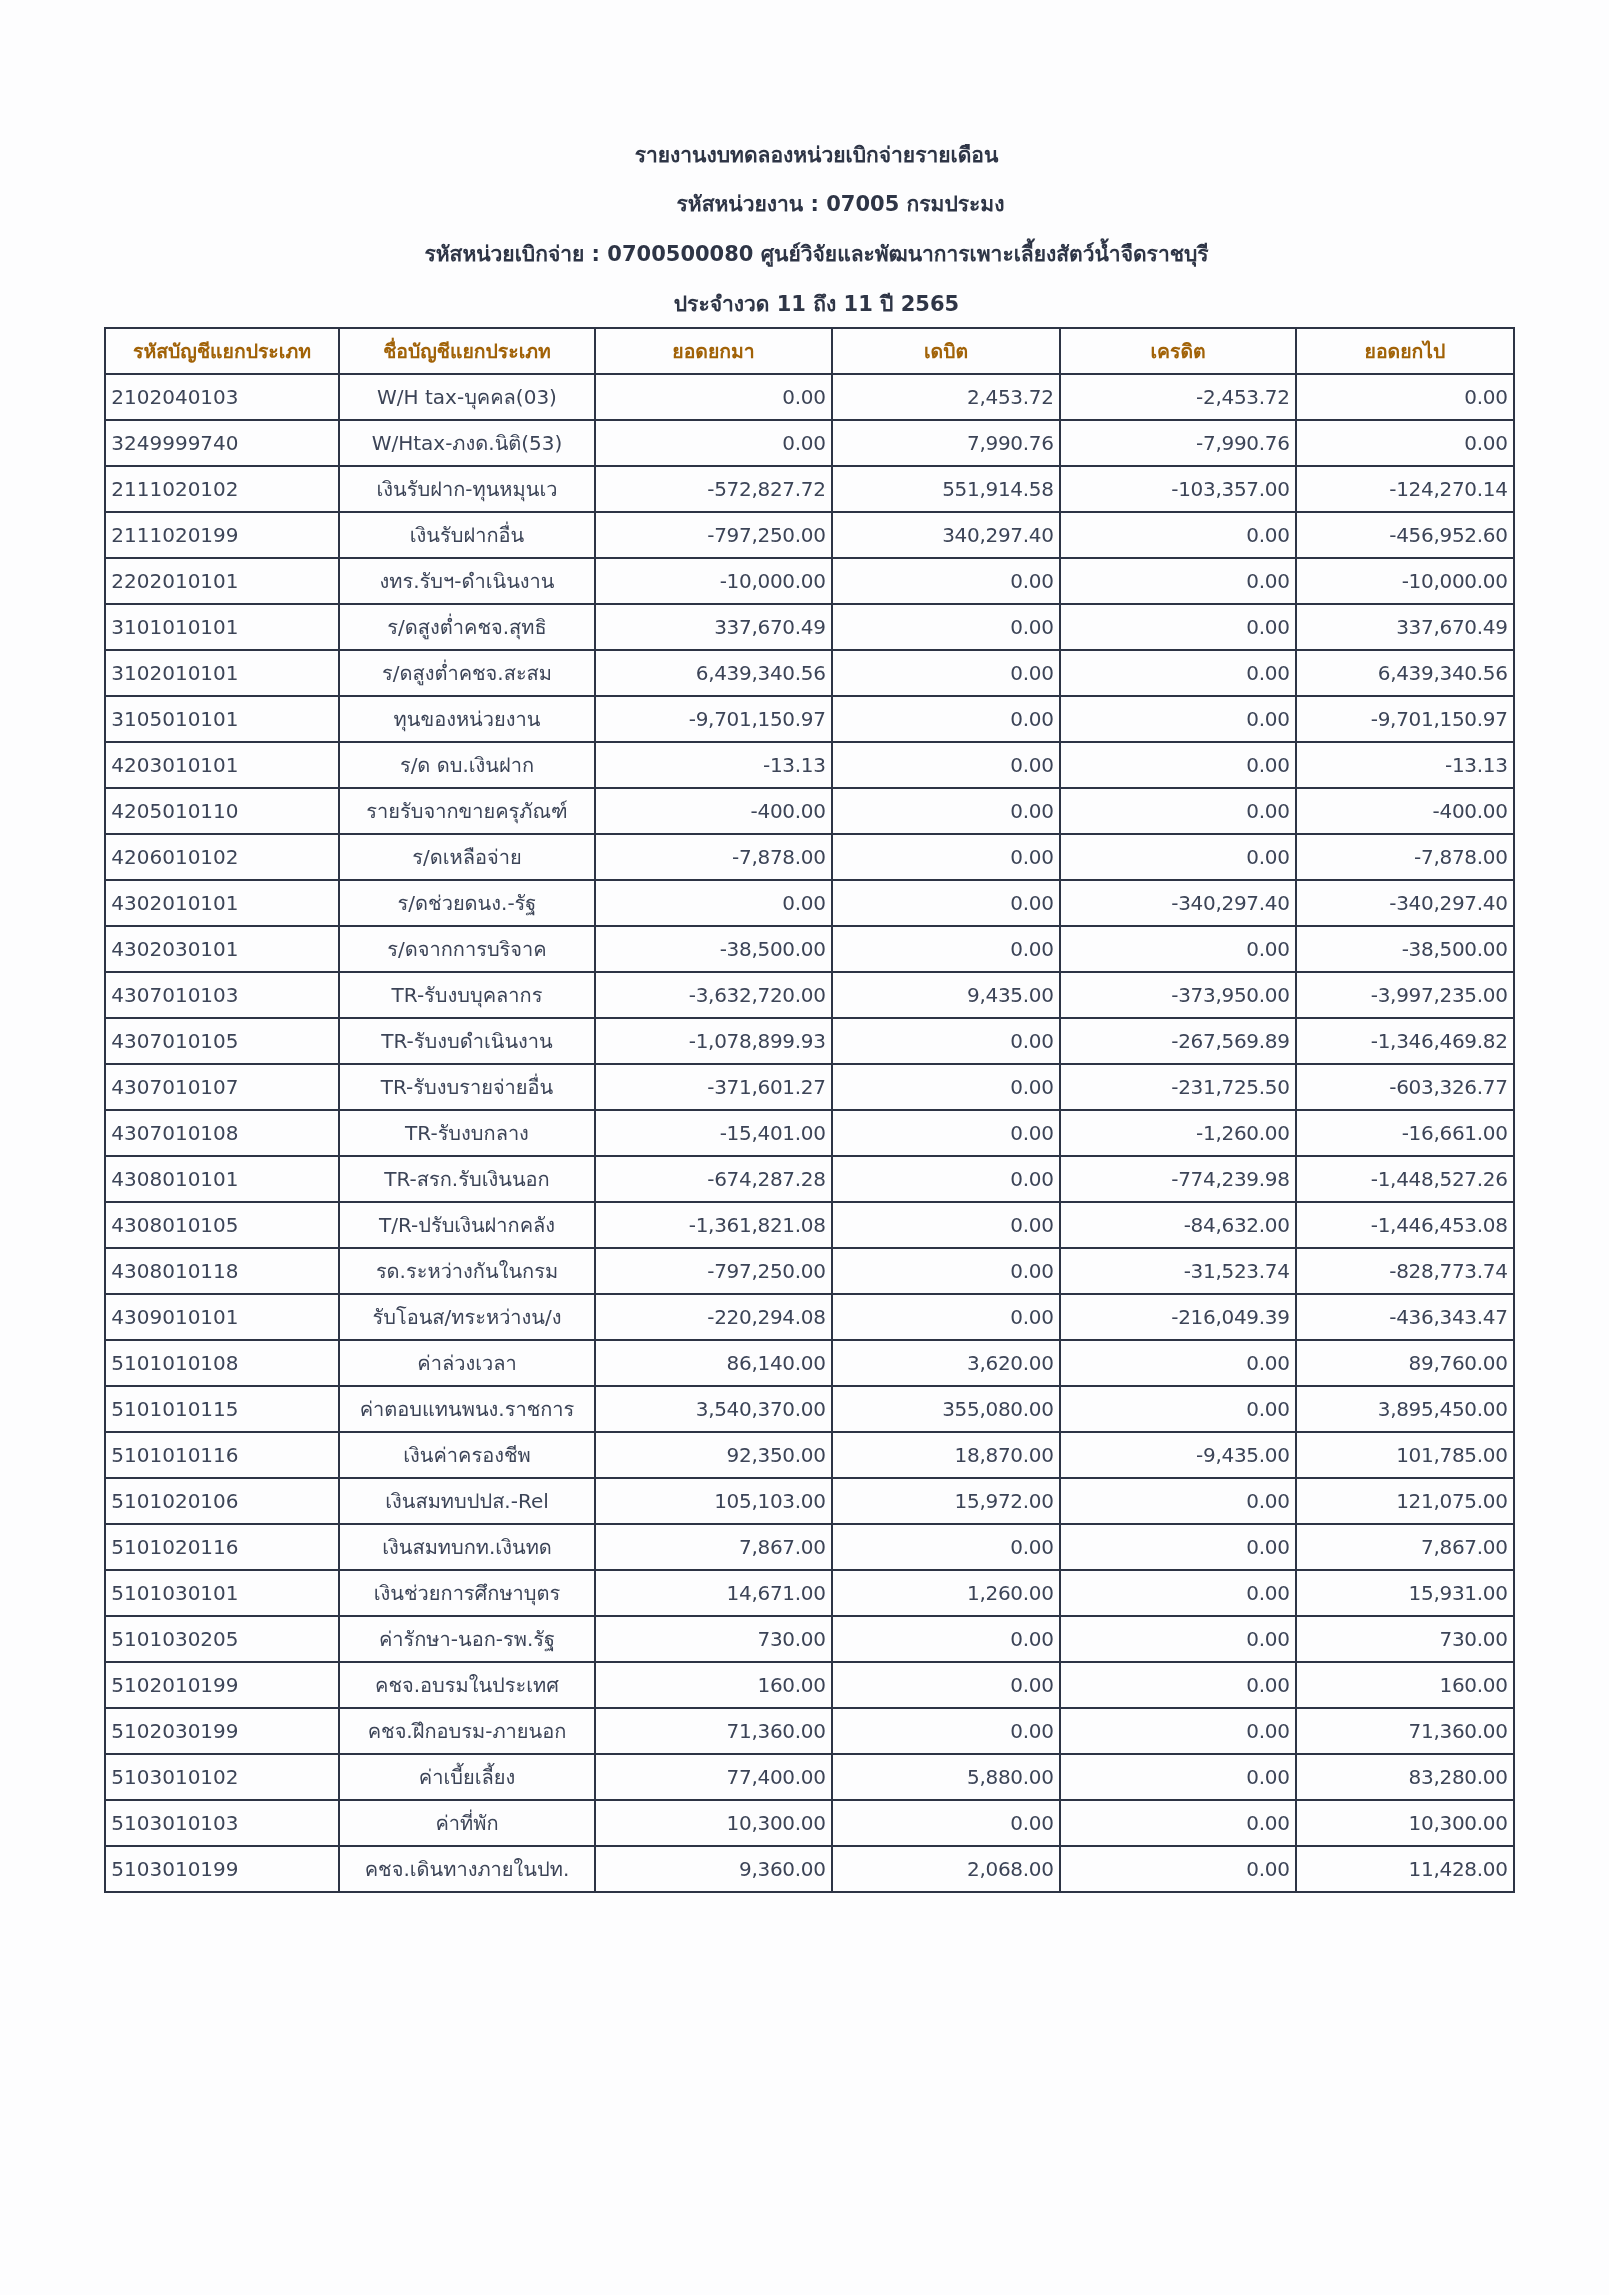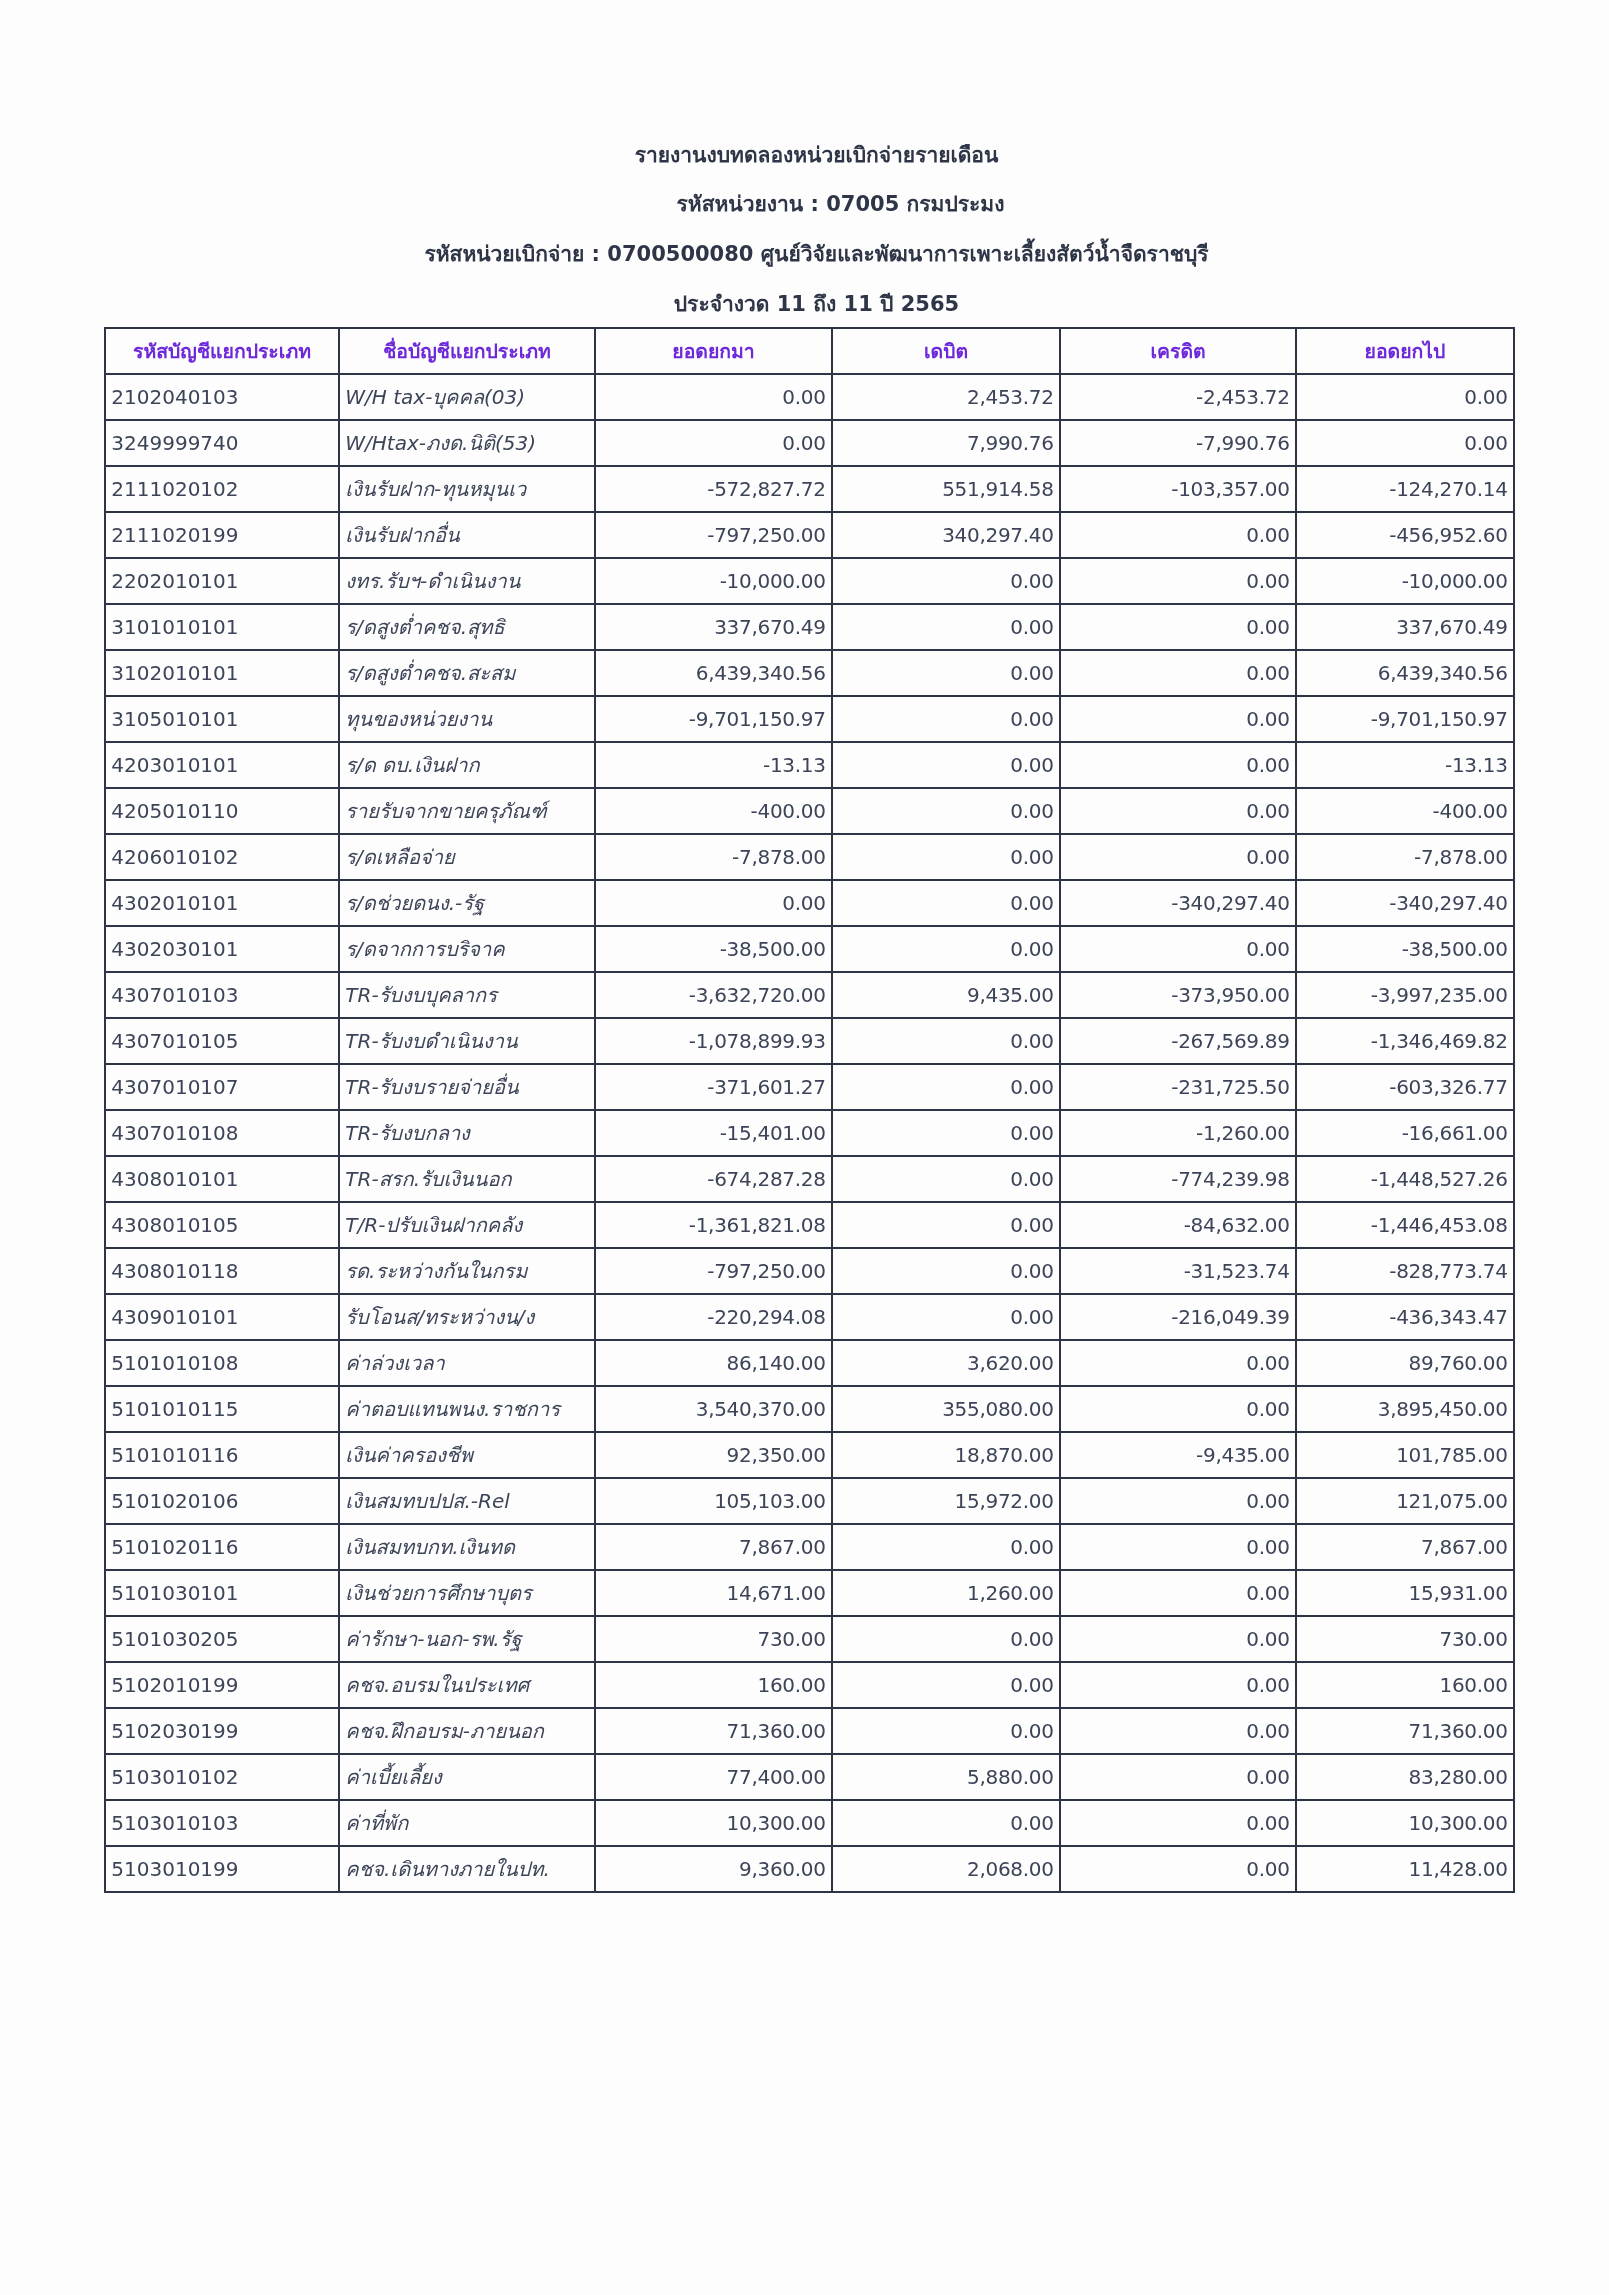--- a/index.html
+++ b/index.html
@@ -20,25 +20,25 @@
 
   table.ledger {
     position:absolute; left:104px; top:327px;
     width:1409px; border-collapse:collapse; table-layout:fixed;
   }
   table.ledger th, table.ledger td {
     border:2px solid #2d3445; height:44px; padding:0 5.3px;
     font-size:20px; white-space:nowrap; overflow:hidden;
   }
   table.ledger th {
-    font-weight:bold; color:#6d28d9; text-align:center; font-size:19.4px;
+    font-weight:bold; color:#a16207; text-align:center; font-size:19.4px;
   }
   table.ledger td { color:#3c4457; }
   td.code { text-align:left; padding-left:2.7px;border-radius:14px; }
-  td.name { text-align:left; padding-left:2.7px;font-style:italic; }
+  td.name { text-align:center; padding-left:2.7px; }
   td.num { text-align:right; padding-right:2.7px; letter-spacing:-0.3px; }
   col.c1 { width:234px; }
   col.c2 { width:256px; }
   col.c3 { width:237px; }
   col.c4 { width:228px; }
   col.c5 { width:236px; }
   col.c6 { width:218px; }
 </style>
 </head>
 <body>

